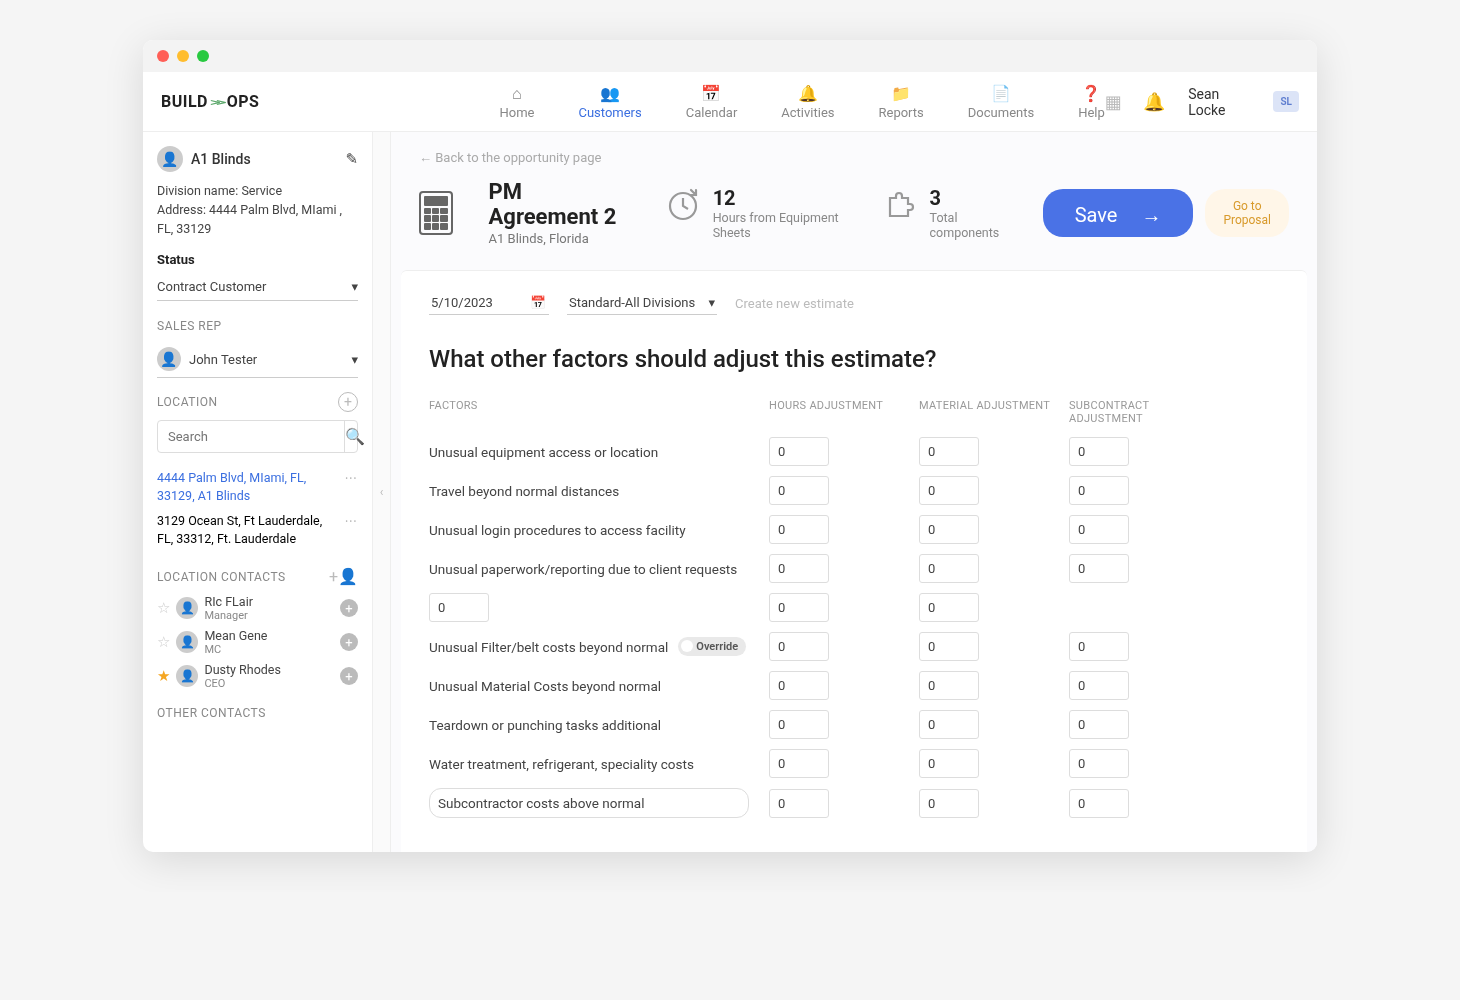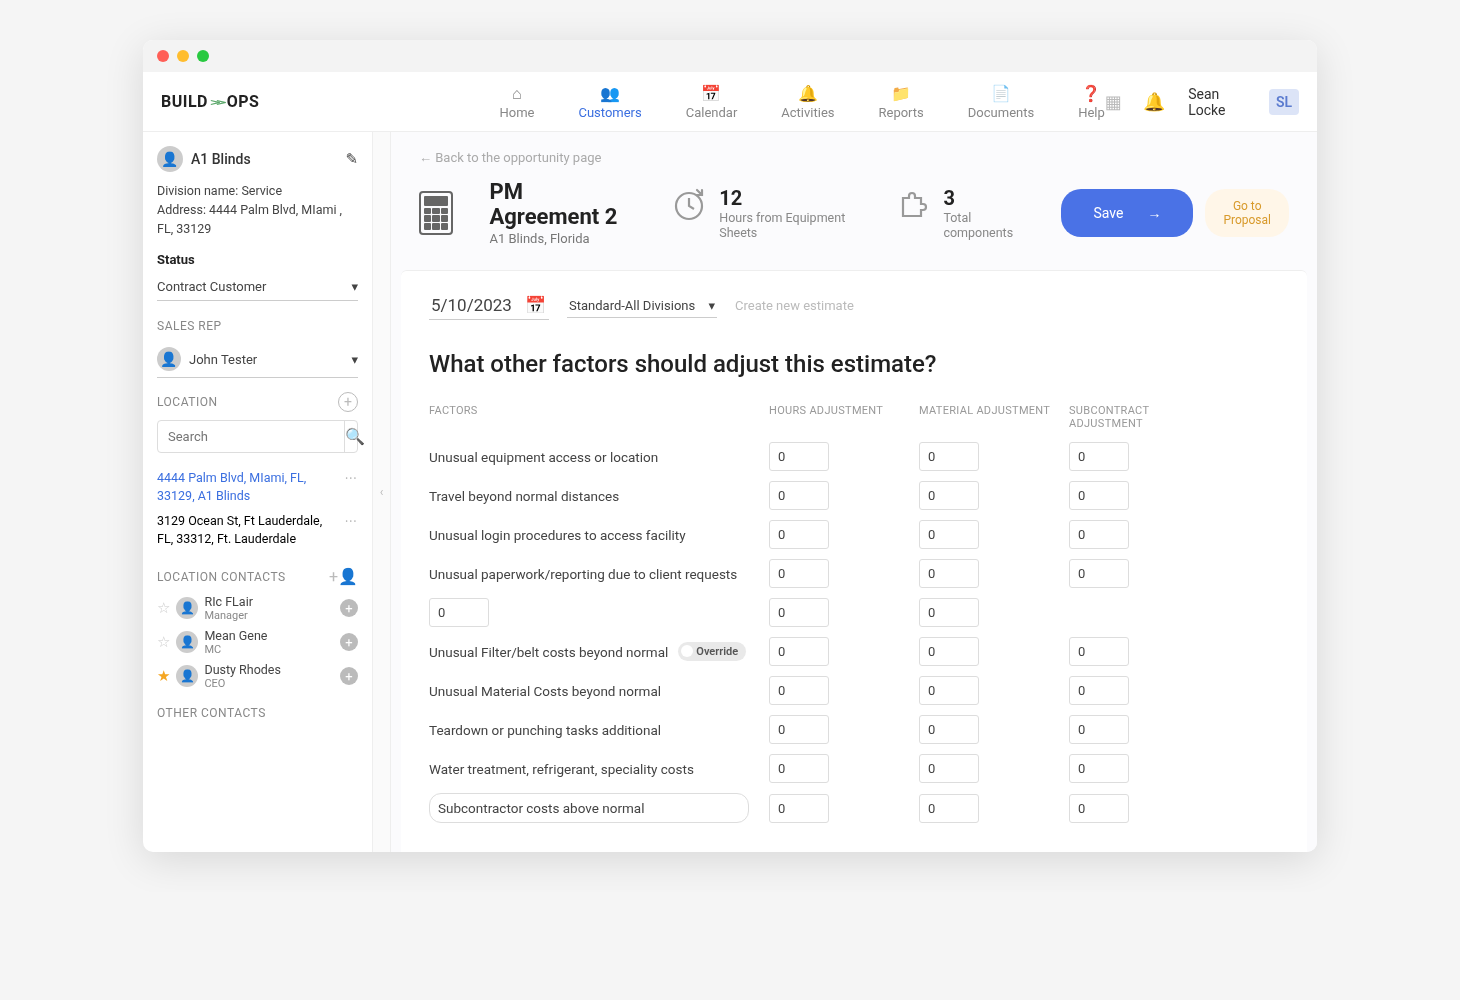--- a/index.html
+++ b/index.html
@@ -14,21 +14,21 @@
 .topbar { height: 60px; border-bottom: 1px solid #eee; display: flex; align-items: center; padding: 0 18px; }
 .logo { font-weight: 700; font-size: 16px; letter-spacing: 0.5px; color: #222; display: flex; align-items: center; gap: 2px; }
 .logo .chev { color: #5aa76a; font-weight: 900; font-size: 16px; line-height: 1; display: inline-block; transform: scaleY(0.5); letter-spacing: -2px; }
 .nav { display: flex; gap: 44px; margin-left: 240px; }
 .nav-item { display: flex; flex-direction: column; align-items: center; gap: 2px; font-size: 13px; color: #888; cursor: pointer; }
 .nav-item.active { color: #3b6fe0; }
 .nav-item .ic { font-size: 16px; }
 .topbar-right { margin-left: auto; display: flex; align-items: center; gap: 22px; }
 .ic-btn { color: #bbb; font-size: 18px; cursor: pointer; }
 .user-name { font-size: 14px; color: #333; }
-.user-badge { background: #dce4f7; color: #5b7bcf; font-size: 14px; font-weight: 600; padding: 5px 7px; border-radius: 4px; }
+.user-badge { background: #dce4f7; color: #5b7bcf; font-size: 10px; font-weight: 600; padding: 5px 7px; border-radius: 4px; }
 
 .body { display: flex; height: 720px; }
 .sidebar { width: 230px; border-right: 1px solid #eee; padding: 14px; overflow-y: auto; }
 .drawer-handle { width: 18px; display: flex; align-items: center; justify-content: center; border-right: 1px solid #eee; background: #fafafa; }
 .drawer-handle .chev-l { color: #bbb; font-size: 12px; }
 
 .sb-head { display: flex; align-items: center; gap: 8px; margin-bottom: 10px; }
 .avatar { width: 26px; height: 26px; border-radius: 50%; background: #ccc; display: flex; align-items: center; justify-content: center; color: #fff; font-size: 14px; }
 .sb-company { font-size: 14px; color: #333; font-weight: 500; flex: 1; }
 .edit-ic { color: #444; font-size: 15px; cursor: pointer; }
@@ -66,26 +66,26 @@
 .calc-ic .keys { flex: 1; display: grid; grid-template-columns: repeat(3,1fr); gap: 1px; }
 .calc-ic .keys span { background: #666; border-radius: 1px; }
 .title-block { }
 .title-block h1 { font-size: 22px; font-weight: 700; color: #222; }
 .title-block .sub { font-size: 13px; color: #777; margin-top: 2px; }
 .stat { display: flex; gap: 12px; }
 .stat-ic { font-size: 32px; color: #888; }
 .stat-val { font-size: 20px; font-weight: 700; color: #222; }
 .stat-lbl { font-size: 12.5px; color: #888; }
 .hdr-actions { margin-left: auto; display: flex; gap: 12px; }
-.btn-save { background: #4a72e6; color: #fff; border: none; padding: 10px 32px; border-radius: 20px; font-size: 14px; cursor: pointer; display: flex; align-items: center; gap: 24px; }
+.btn-save { background: #4a72e6; color: #fff; border: none; padding: 10px 32px; border-radius: 20px; font-size: 20px; cursor: pointer; display: flex; align-items: flex-end; gap: 24px; }
 .btn-proposal { background: #fff6e8; color: #d89a2b; border: none; padding: 10px 18px; border-radius: 20px; font-size: 12px; cursor: pointer; }
 
 .content-card { background: #fff; margin: 0 10px; border-radius: 6px; padding: 20px 28px 40px; border-top: 1px solid #eee; }
 .filter-row { display: flex; align-items: center; gap: 18px; margin-bottom: 30px; }
-.date-in { border: none; border-bottom: 1px solid #ccc; padding: 4px 2px; font-size: 17px; color: #444; width: 120px; display: flex; justify-content: space-between; align-items: center; cursor: pointer; }
+.date-in { border: none; border-bottom: 1px solid #ccc; padding: 4px 2px; font-size: 13px; color: #444; width: 120px; display: flex; justify-content: space-between; align-items: center; cursor: pointer; }
 .sel-in { border: none; border-bottom: 1px solid #ccc; padding: 4px 2px; font-size: 13px; color: #444; width: 150px; display: flex; justify-content: space-between; align-items: center; cursor: pointer; }
 .new-est { font-size: 13px; color: #bbb; cursor: pointer; }
 
 .content-card h2 { font-size: 24px; font-weight: 500; color: #222; margin-bottom: 26px; }
 .tab-head { display: grid; grid-template-columns: 340px 150px 150px 150px; font-size: 11px; color: #999; letter-spacing: 0.3px; margin-bottom: 12px; }
 .tab-row { display: grid; grid-template-columns: 340px 150px 150px 150px; align-items: center; margin-bottom: 10px; }
 .tab-row .factor { font-size: 13.5px; color: #444; display: flex; align-items: center; gap: 10px; }
 .tab-row input { width: 60px; border: 1px solid #ddd; border-radius: 3px; padding: 6px 8px; font-size: 13px; color: #444; }
 .override-toggle { background: #e9e9e9; border-radius: 12px; padding: 3px 8px 3px 18px; font-size: 11px; font-weight: 600; color: #555; position: relative; }
 .override-toggle::before { content: ""; position: absolute; left: 3px; top: 3px; width: 12px; height: 12px; background: #fff; border-radius: 50%; }

